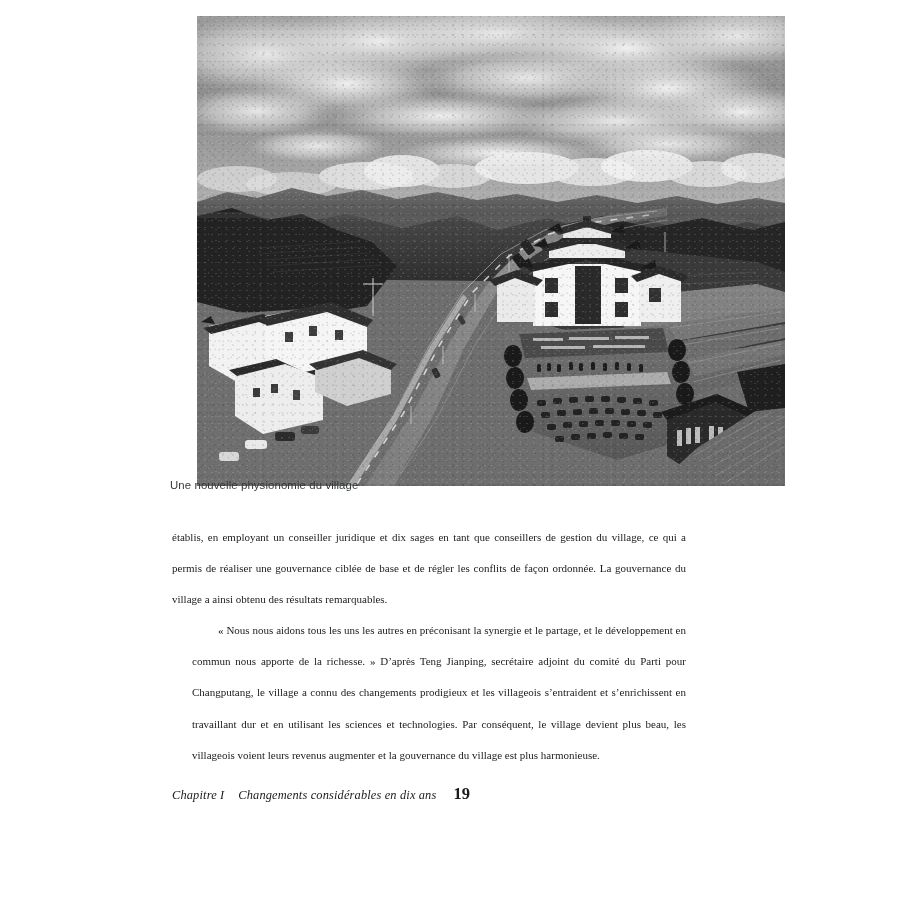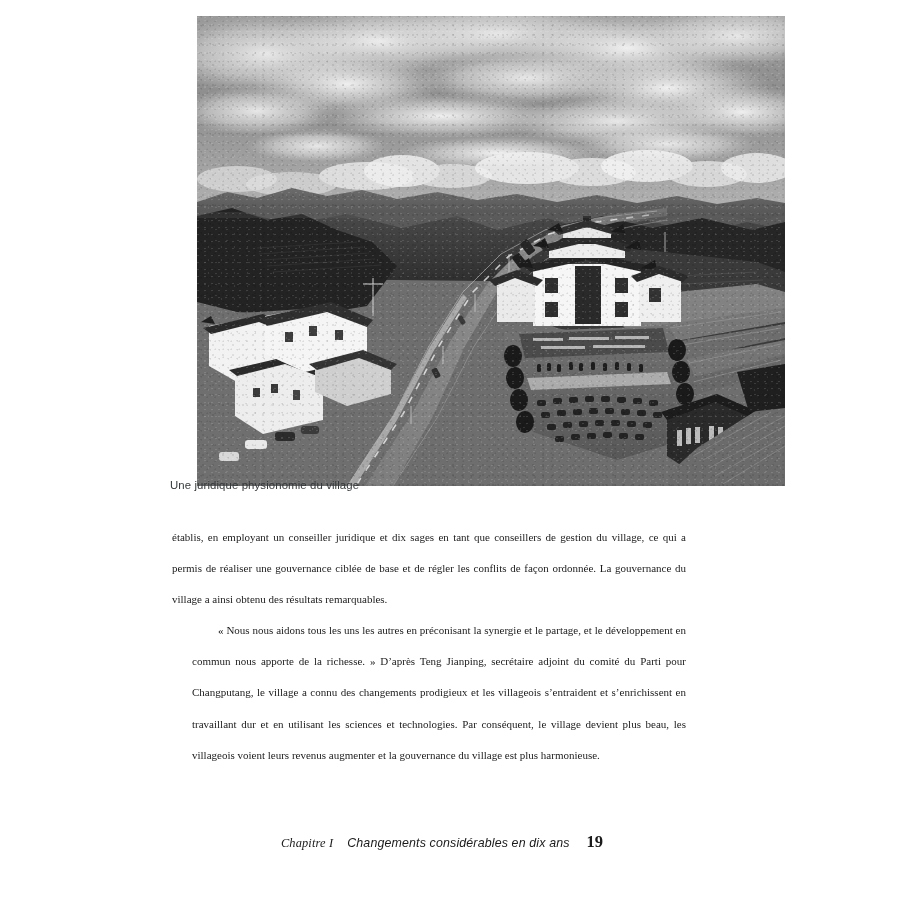--- a/index.html
+++ b/index.html
@@ -74,35 +74,35 @@
     -webkit-hyphens: none;
     hyphens: none;
   }
   .body-text p { margin: 0; }
   .body-text p.indent { text-indent: 26px; margin-left: 20px; }
 
   
   .footer {
     position: absolute;
     left: 172px;
-    top: 832px;
+    top: 784px;
     width: 540px;
     display: flex;
     align-items: baseline;
-    justify-content: center;
+    justify-content: flex-start;
     color: #1b1b1b;
   }
   .footer-chapter {
     font-family: "Liberation Serif", serif;
     font-style: italic;
     font-size: 12.4px;
     letter-spacing: .15px;
   }
   .footer-title {
-    font-family: Liberation Sans, sans-serif;
+    font-family: Liberation Serif, serif;
     font-style: italic;
     font-size: 12.4px;
     letter-spacing: .15px;
     margin-left: 14px;
   }
   .footer-page {
     font-family: "Liberation Serif", serif;
     font-weight: bold;
     font-size: 16.5px;
     margin-left: 17px;
@@ -418,21 +418,21 @@
             <path d="M166,268 L186,268"></path>
         </g>
 
         <rect x="0" y="0" width="588" height="470" fill="none"></rect>
         <rect x="0" y="196" width="588" height="6" fill="#5f5f5f" opacity=".25"></rect>
       </svg>
       <div class="photo-grain"></div>
     </div>
   </figure>
 
-  <div class="caption">Une juridique physionomie du village</div>
+  <div class="caption">Une nouvelle physionomie du village</div>
 
   <div class="body-text">
     <p>établis, en employant un conseiller juridique et dix sages en tant que conseillers de gestion du village, ce qui a permis de réaliser une gouvernance ciblée de base et de régler les conflits de façon ordonnée. La gouvernance du village a ainsi obtenu des résultats remarquables.</p>
     <p class="indent">« Nous nous aidons tous les uns les autres en préconisant la synergie et le partage, et le développement en commun nous apporte de la richesse. » D’après Teng Jianping, secrétaire adjoint du comité du Parti pour Changputang, le village a connu des changements prodigieux et les villageois s’entraident et s’enrichissent en travaillant dur et en utilisant les sciences et technologies. Par conséquent, le village devient plus beau, les villageois voient leurs revenus augmenter et la gouvernance du village est plus harmonieuse.</p>
   </div>
 
   <div class="footer">
     <span class="footer-chapter">Chapitre I</span>
     <span class="footer-title">Changements considérables en dix ans</span>
     <span class="footer-page">19</span>

